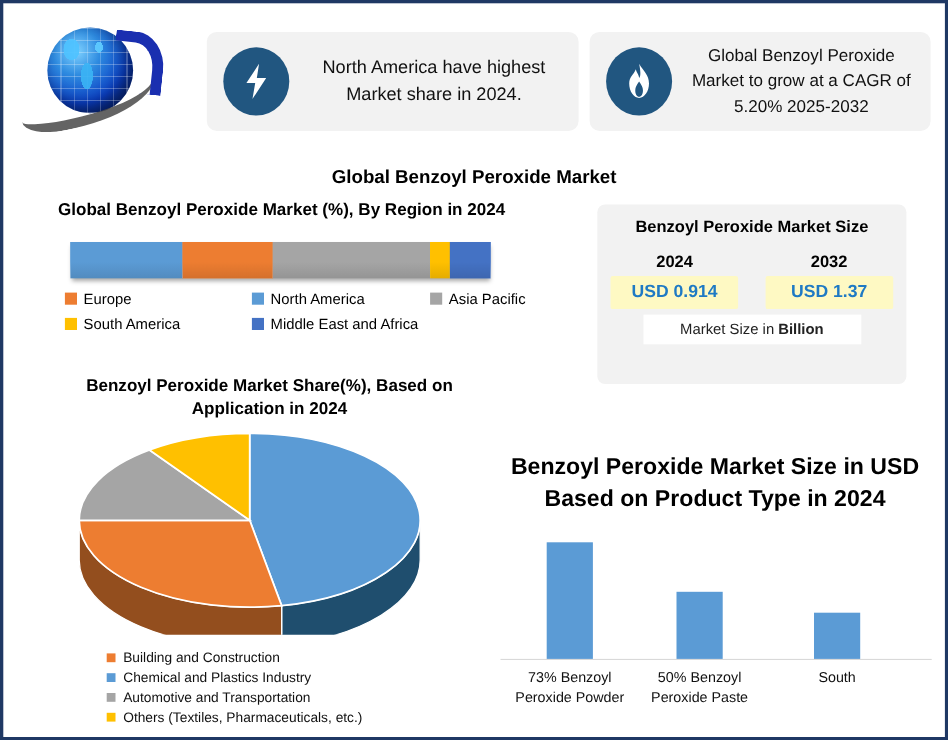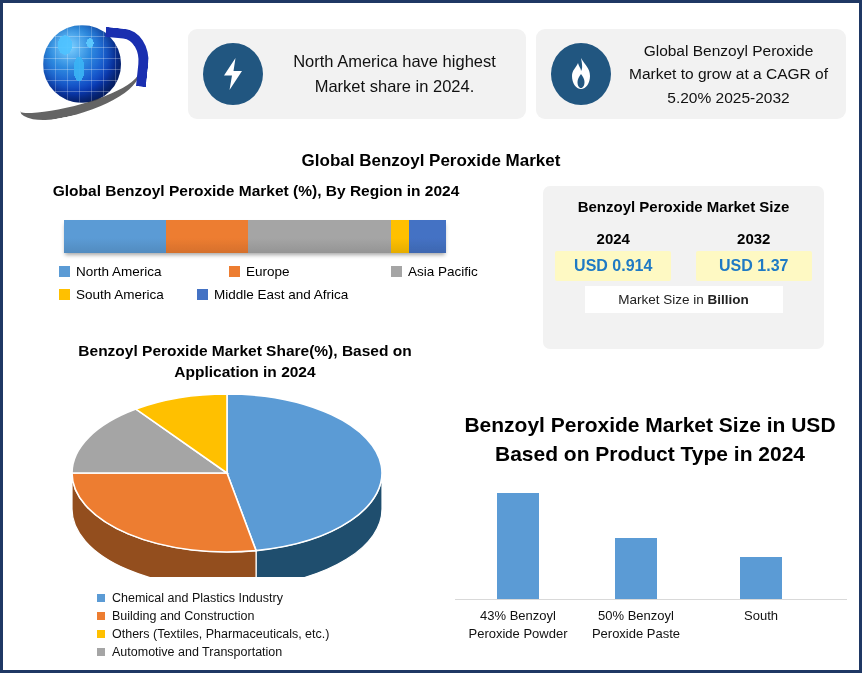--- a/index.html
+++ b/index.html
@@ -110,21 +110,21 @@
     margin-top:9px; margin-left:14px; width:430px;
     display:flex; flex-wrap:wrap;
   }
   #region-legend .lg{
     display:flex; align-items:center; font-size:13.5px; color:#000;
     height:20px; margin-bottom:3px;
   }
   #region-legend .lg:nth-child(1){width:170px;}
   #region-legend .lg:nth-child(2){width:162px;}
   #region-legend .lg:nth-child(3){width:98px;}
-  #region-legend .lg:nth-child(4){width:138px;}
+  #region-legend .lg:nth-child(4){width:170px;}
   #region-legend .lg:nth-child(5){width:230px;}
   .sw{width:11px;height:11px;margin-right:6px;flex:0 0 auto;}
 
   
   #pie-block{ position:absolute; left:42px; top:338px; width:420px; }
   #pie-title{
     text-align:center; font-size:15.5px; font-weight:bold; color:#000;
     line-height:1.35; width:400px;
   }
   #pie-wrap{ position:relative; width:400px; height:190px; margin-top:4px;}
@@ -226,26 +226,26 @@
     <div id="region-title">Global Benzoyl Peroxide Market (%), By Region in 2024</div>
     <div id="region-bar">
         <div class="seg" style="width: 26.7%; background: linear-gradient(rgb(91, 155, 213) 0%, rgb(91, 155, 213) 55%, rgba(0, 0, 0, 0.1) 100%), rgb(91, 155, 213);"></div>
         <div class="seg" style="width: 21.5%; background: linear-gradient(rgb(237, 125, 49) 0%, rgb(237, 125, 49) 55%, rgba(0, 0, 0, 0.1) 100%), rgb(237, 125, 49);"></div>
         <div class="seg" style="width: 37.4%; background: linear-gradient(rgb(165, 165, 165) 0%, rgb(165, 165, 165) 55%, rgba(0, 0, 0, 0.1) 100%), rgb(165, 165, 165);"></div>
         <div class="seg" style="width: 4.7%; background: linear-gradient(rgb(255, 192, 0) 0%, rgb(255, 192, 0) 55%, rgba(0, 0, 0, 0.1) 100%), rgb(255, 192, 0);"></div>
         <div class="seg" style="width: 9.7%; background: linear-gradient(rgb(68, 114, 196) 0%, rgb(68, 114, 196) 55%, rgba(0, 0, 0, 0.1) 100%), rgb(68, 114, 196);"></div>
       </div>
     <div id="region-legend">
         <div class="lg">
+          <span class="sw" style="background: rgb(237, 125, 49);"></span>
+          <span>Europe</span>
+        </div>
+        <div class="lg">
           <span class="sw" style="background: rgb(91, 155, 213);"></span>
           <span>North America</span>
-        </div>
-        <div class="lg">
-          <span class="sw" style="background: rgb(237, 125, 49);"></span>
-          <span>Europe</span>
         </div>
         <div class="lg">
           <span class="sw" style="background: rgb(165, 165, 165);"></span>
           <span>Asia Pacific</span>
         </div>
         <div class="lg">
           <span class="sw" style="background: rgb(255, 192, 0);"></span>
           <span>South America</span>
         </div>
         <div class="lg">
@@ -263,34 +263,34 @@
           <path d="M 211.04410376078738 163.60069280756642 A 155 79 0 0 1 27 86.00000000000001 L 27 122.00000000000001 A 155 79 0 0 0 211.04410376078738 199.60069280756642 Z" fill="rgb(147,78,30)" stroke="#ffffff" stroke-width="1.2"></path>
           <path d="M 182 86 L 182 7 A 155 79 0 0 1 211.04410376078738 163.60069280756642 Z" fill="#5B9BD5" stroke="#ffffff" stroke-width="1.6"></path>
           <path d="M 182 86 L 211.04410376078738 163.60069280756642 A 155 79 0 0 1 27 86.00000000000001 Z" fill="#ED7D31" stroke="#ffffff" stroke-width="1.6"></path>
           <path d="M 182 86 L 27 86.00000000000001 A 155 79 0 0 1 90.89328589466665 22.08765744437916 Z" fill="#A5A5A5" stroke="#ffffff" stroke-width="1.6"></path>
           <path d="M 182 86 L 90.89328589466665 22.08765744437916 A 155 79 0 0 1 181.99999999999997 7 Z" fill="#FFC000" stroke="#ffffff" stroke-width="1.6"></path>
         </svg>
     </div>
   </div>
   <div id="pie-legend">
       <div class="lg">
+        <span class="sw" style="background: rgb(237, 125, 49);"></span>
+        <span>Building and Construction</span>
+      </div>
+      <div class="lg">
         <span class="sw" style="background: rgb(91, 155, 213);"></span>
         <span>Chemical and Plastics Industry</span>
       </div>
       <div class="lg">
-        <span class="sw" style="background: rgb(237, 125, 49);"></span>
-        <span>Building and Construction</span>
+        <span class="sw" style="background: rgb(165, 165, 165);"></span>
+        <span>Automotive and Transportation</span>
       </div>
       <div class="lg">
         <span class="sw" style="background: rgb(255, 192, 0);"></span>
         <span>Others (Textiles, Pharmaceuticals, etc.)</span>
-      </div>
-      <div class="lg">
-        <span class="sw" style="background: rgb(165, 165, 165);"></span>
-        <span>Automotive and Transportation</span>
       </div>
     </div>
 
   <div id="size-panel">
     <div id="size-title">Benzoyl Peroxide Market Size</div>
     <div id="size-years">
       <div>2024</div>
       <div>2032</div>
     </div>
     <div id="size-values">
@@ -304,19 +304,19 @@
 
   <div id="prod-block">
     <div id="prod-title">Benzoyl Peroxide Market Size in USD Based on Product Type in 2024</div>
     <div id="prod-chart">
       <div id="prod-axis"></div>
     <div class="pbar" style="left: 42px; height: 106.2px; background: rgb(91, 155, 213);"></div>
         <div class="pbar" style="left: 160px; height: 61.36px; background: rgb(91, 155, 213);"></div>
         <div class="pbar" style="left: 285px; height: 42.48px; background: rgb(91, 155, 213);"></div>
       </div>
     <div id="prod-labels">
-        <div style="left: 3px;">43% Benzoyl Peroxide Powder</div>
+        <div style="left: 3px;">73% Benzoyl Peroxide Powder</div>
         <div style="left: 121px;">50% Benzoyl Peroxide Paste</div>
         <div style="left: 246px;">South</div>
       </div>
   </div>
 
 </div>
 
 </body></html>

